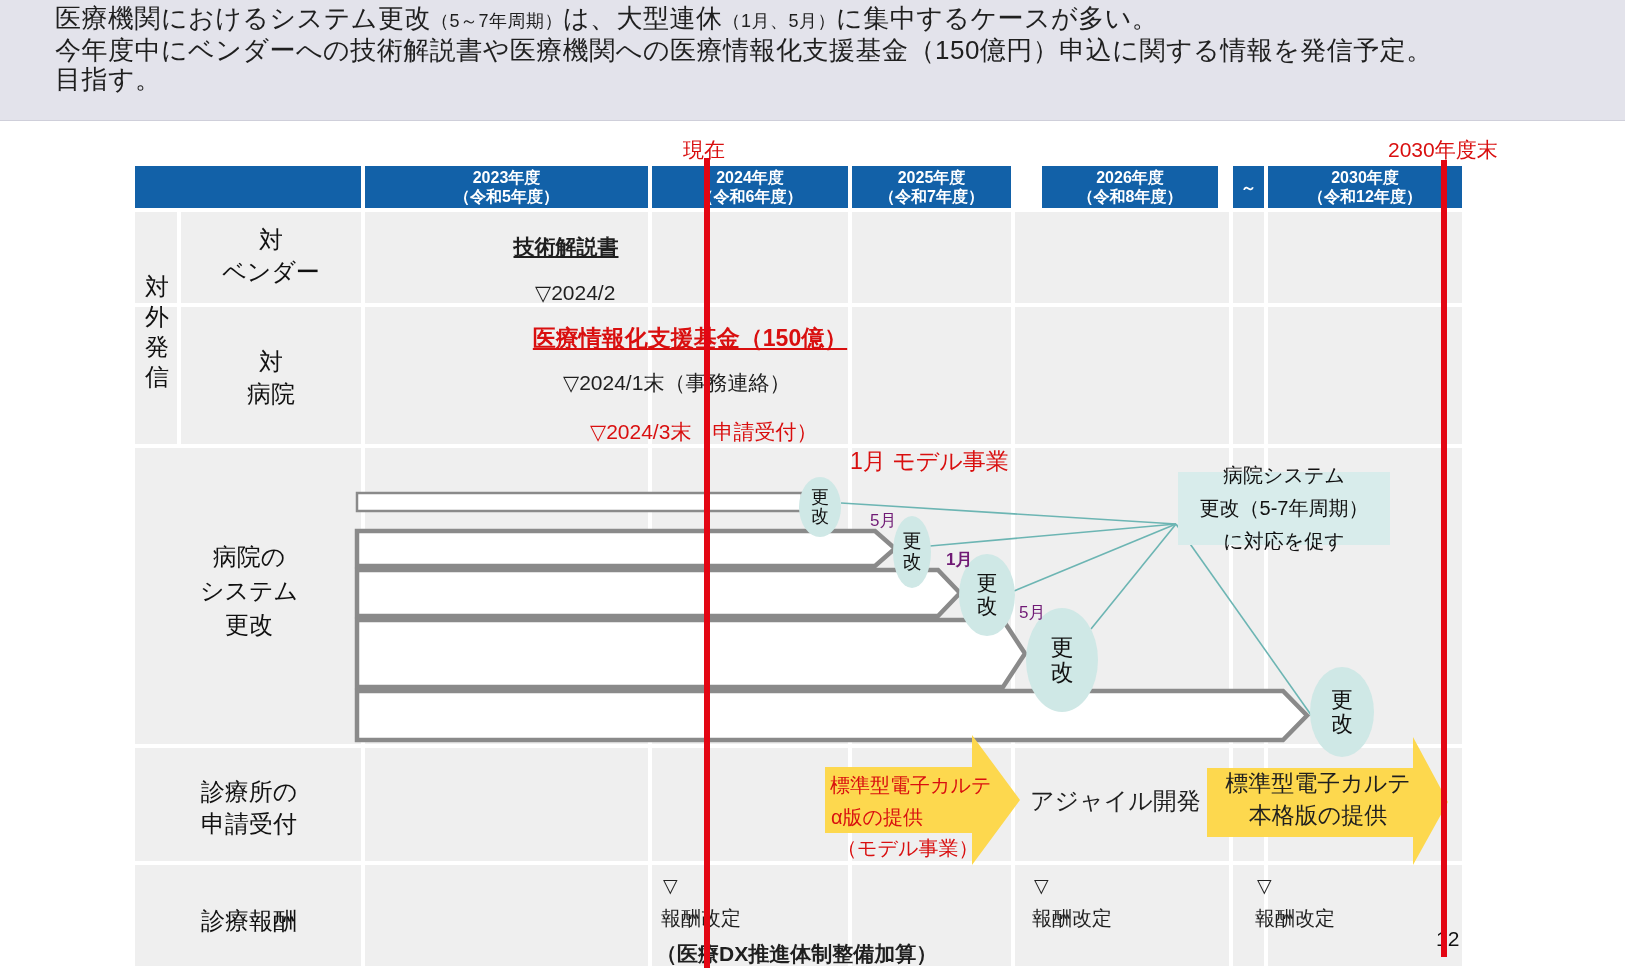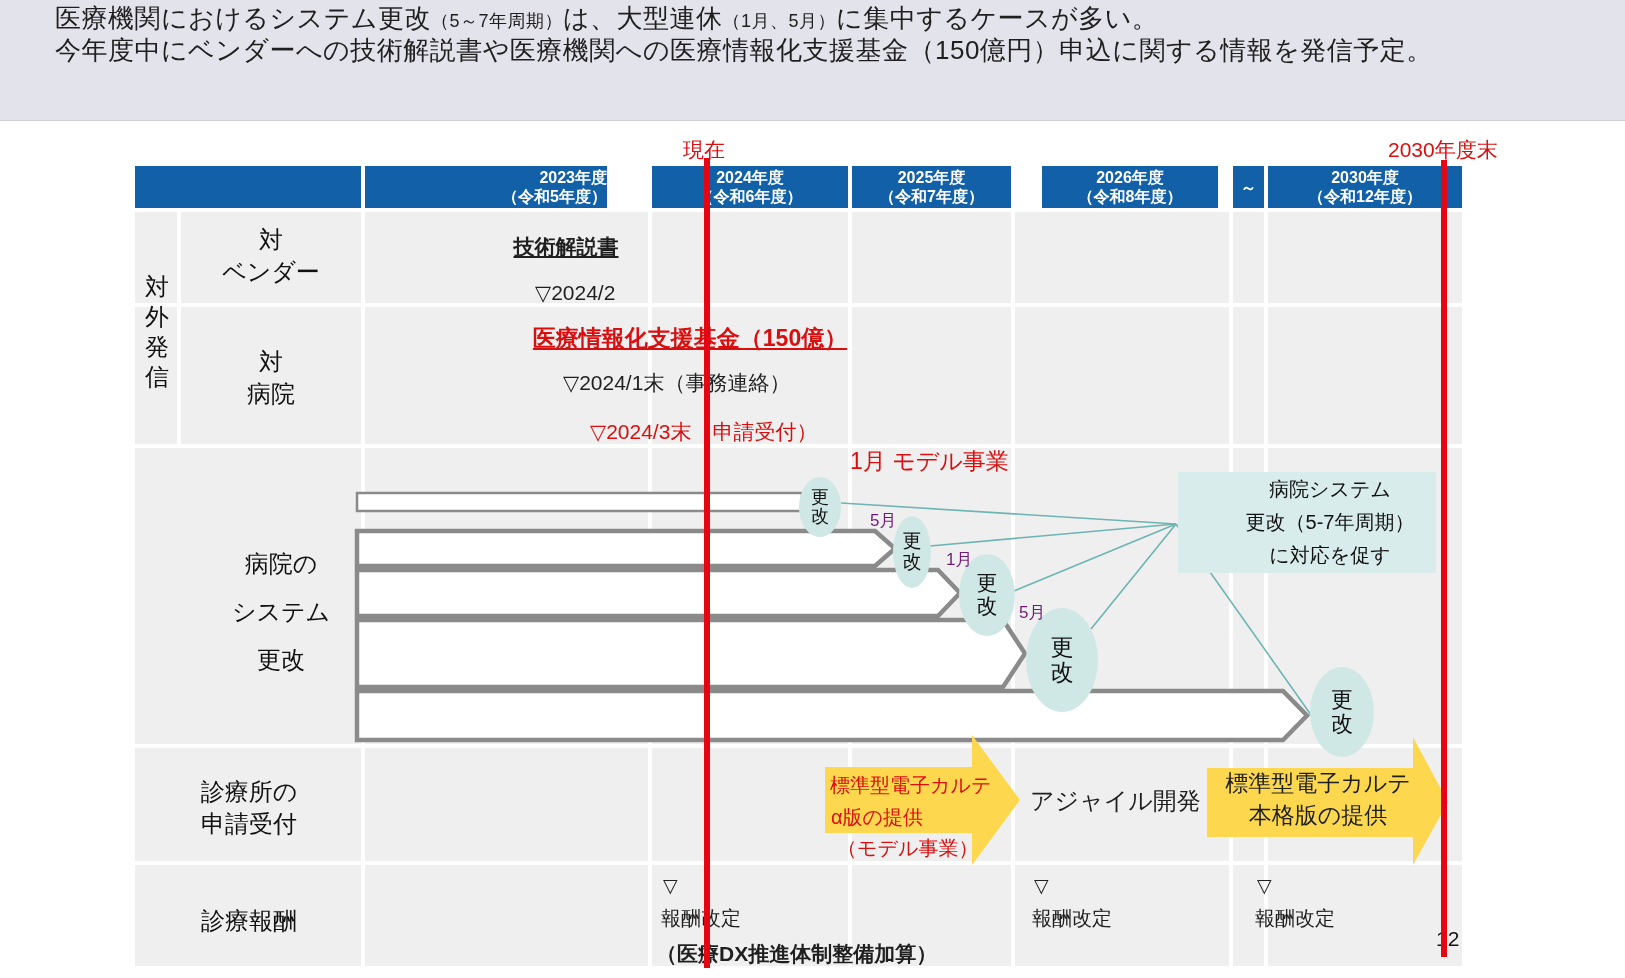--- a/index.html
+++ b/index.html
@@ -31,48 +31,49 @@
   .vert-label{position:absolute;left:144px;top:272px;width:26px;font-size:24px;line-height:30px;
               text-align:center;word-break:break-all;z-index:5;color:#111111;}
 
   .txt{position:absolute;white-space:nowrap;z-index:30;}
   .center{text-align:center;}
   .bold{font-weight:bold;}
   .underline{text-decoration:underline;}
   .red{color:#d90f0f;}
   .prewrap{white-space:pre-line;}
 
-  .callout{position:absolute;left:1178px;top:472px;width:212px;height:101px;background:#d8eceb;
+  .callout{position:absolute;left:1178px;top:472px;width:212px;height:73px;background:#d8eceb;
            display:flex;align-items:center;justify-content:center;text-align:center;
-           font-size:20px;line-height:33px;white-space:pre-line;z-index:25;color:#111111;padding-left:46px;}
+           font-size:20px;line-height:33px;white-space:pre-line;z-index:25;color:#111111;}
 
   .ellipse-label{position:absolute;width:26px;text-align:center;line-height:1.08;
                  transform:translate(-50%,-50%);z-index:26;color:#111111;}
   .month-label{position:absolute;font-size:17px;z-index:26;color:#701a75;white-space:nowrap;}
 
   svg.gantt{position:absolute;left:0;top:0;z-index:20;}
   .page-number{position:absolute;left:1436px;top:927px;font-size:21px;color:#111111;z-index:30;}
 </style>
 </head>
 <body>
 
 <div class="page">
 
   <div class="banner">
     <div class="banner-line"><span>医療機関におけるシステム更改</span><span class="seg-small">（5～7年周期）</span><span>は、大型連休</span><span class="seg-small">（1月、5月）</span><span>に集中するケースが多い。</span></div>
     <div class="banner-line"><span>今年度中にベンダーへの技術解説書や医療機関への医療情報化支援基金（150億円）申込に関する情報を発信予定。</span></div>
+    <div class="banner-line"><span>目指す。</span></div>
   </div>
 
   <div class="red-label" style="left:683px;top:136px;">現在</div>
   <div class="red-label" style="left:1388px;top:136px;">2030年度末</div>
 
   <div class="hcell" style="left:135px;width:226px;">
     <div></div>
   </div>
-  <div class="hcell" style="left:365px;width:242px;align-items:flex-end;">
+  <div class="hcell" style="left:365px;width:283px;">
     <div>2023年度</div>
     <div>（令和5年度）</div>
   </div>
   <div class="hcell" style="left:652px;width:196px;">
     <div>2024年度</div>
     <div>（令和6年度）</div>
   </div>
   <div class="hcell" style="left:852px;width:159px;">
     <div>2025年度</div>
     <div>（令和7年度）</div>
@@ -100,21 +101,21 @@
   <div class="gline-h" style="top:303px;"></div>
   <div class="gline-h" style="top:444px;"></div>
   <div class="gline-h" style="top:744px;"></div>
   <div class="gline-h" style="top:861px;"></div>
 
   <div class="vert-label">対外発信</div>
   <div class="rowlabel prewrap" style="left:181px;top:224px;width:180px;">対
 ベンダー</div>
   <div class="rowlabel prewrap" style="left:181px;top:346px;width:180px;">対
 病院</div>
-  <div class="rowlabel prewrap" style="left:135px;top:540px;width:228px;line-height:48px;padding-left:32px;">病院の
+  <div class="rowlabel prewrap" style="left:135px;top:540px;width:228px;line-height:34px;">病院の
 システム
 更改</div>
   <div class="rowlabel prewrap" style="left:135px;top:776px;width:228px;">診療所の
 申請受付</div>
   <div class="rowlabel" style="left:135px;top:905px;width:228px;">診療報酬</div>
 
   <div class="txt bold underline center" style="left:416px;top:233px;width:300px;font-size:21px;">技術解説書</div>
   <div class="txt" style="left:535px;top:281px;font-size:21px;">▽2024/2</div>
 
   <div class="txt bold underline center red" style="left:490px;top:323px;width:400px;font-size:23px;">医療情報化支援基金（150億）</div>
@@ -147,21 +148,21 @@
 
   <div class="txt red" style="left:805px;top:446px;font-size:23px;margin-left:45px;">1月 モデル事業</div>
 
   <div class="ellipse-label" style="left:820px;top:507px;font-size:18px;">更改</div>
   <div class="ellipse-label" style="left:912px;top:552px;font-size:19px;">更改</div>
   <div class="ellipse-label" style="left:987px;top:595px;font-size:21px;">更改</div>
   <div class="ellipse-label" style="left:1062px;top:660px;font-size:23px;">更改</div>
   <div class="ellipse-label" style="left:1342px;top:712px;font-size:22px;">更改</div>
 
   <div class="month-label" style="left:870px;top:509px;">5月</div>
-  <div class="month-label" style="left:946px;top:548px;">1月</div>
+  <div class="month-label" style="left:946px;top:548px;font-weight:bold;">1月</div>
   <div class="month-label" style="left:1019px;top:601px;">5月</div>
 
   <div class="callout">病院システム
 更改（5-7年周期）
 に対応を促す</div>
 
   <div class="txt red" style="left:830px;top:772px;font-size:20px;">標準型電子カルテ</div>
   <div class="txt red" style="left:831px;top:804px;font-size:20px;">α版の提供</div>
   <div class="txt red" style="left:837px;top:835px;font-size:20px;">（モデル事業）</div>
   <div class="txt" style="left:1030px;top:785px;font-size:24px;">アジャイル開発</div>

